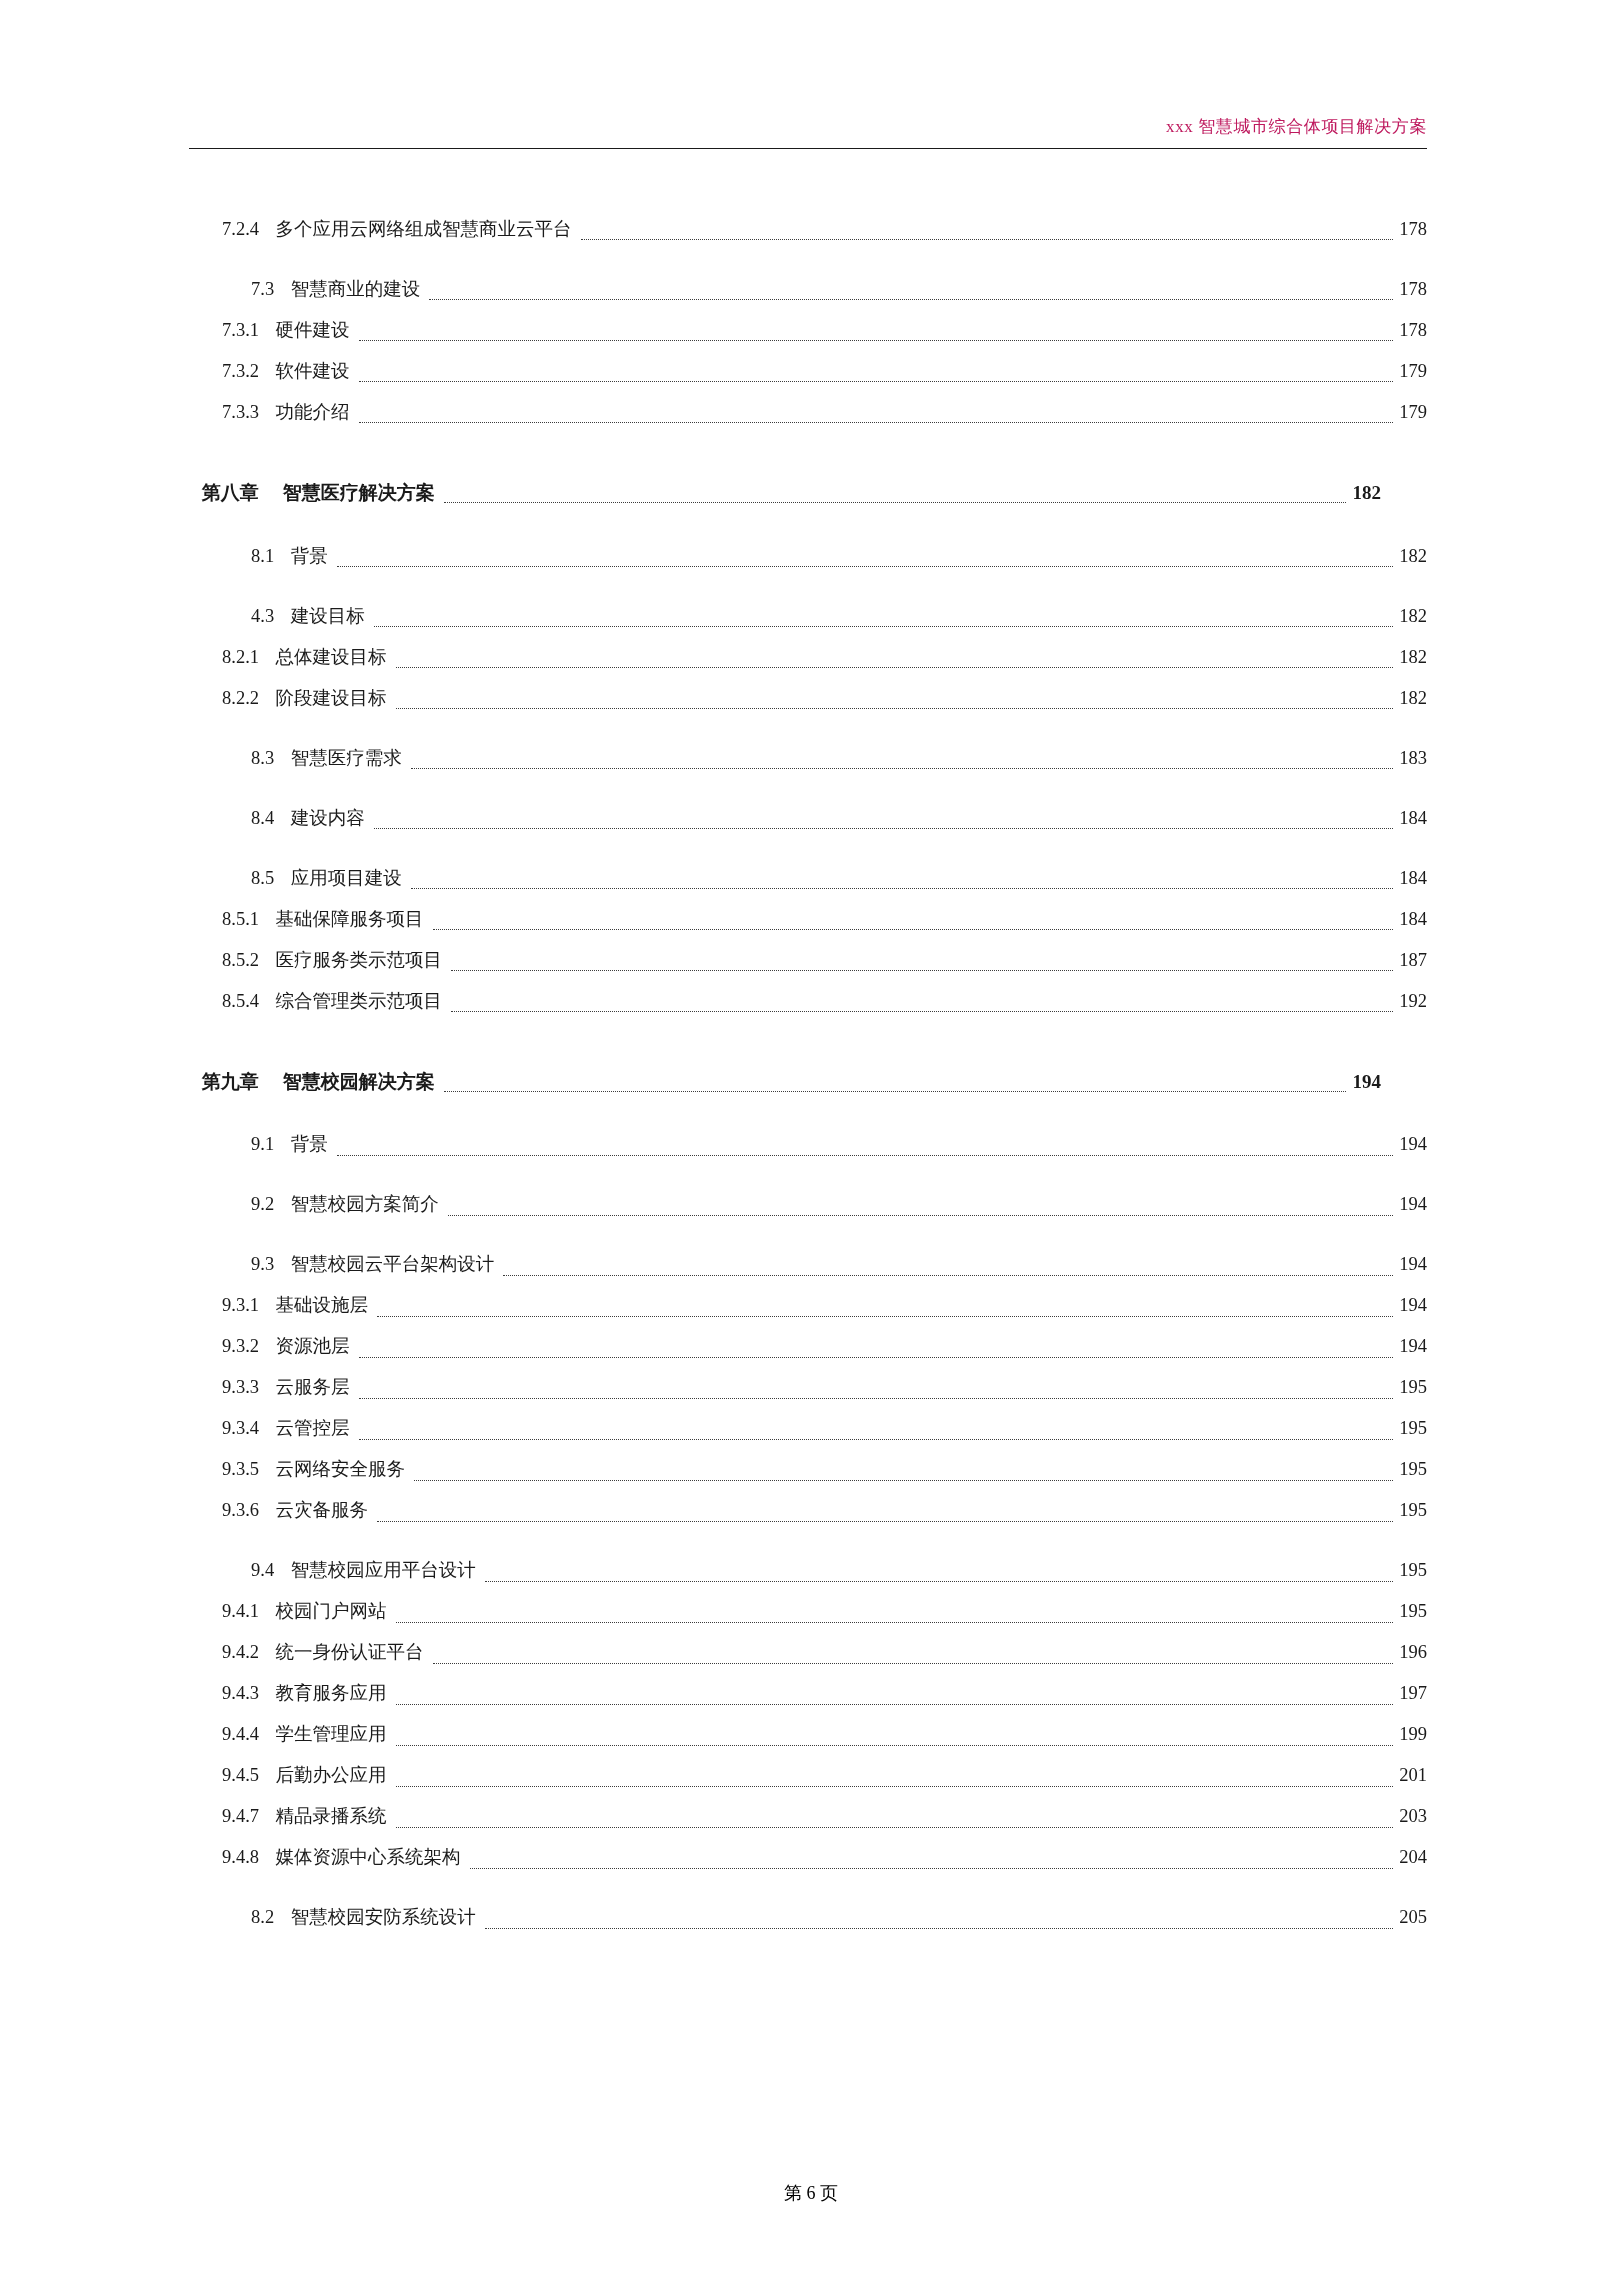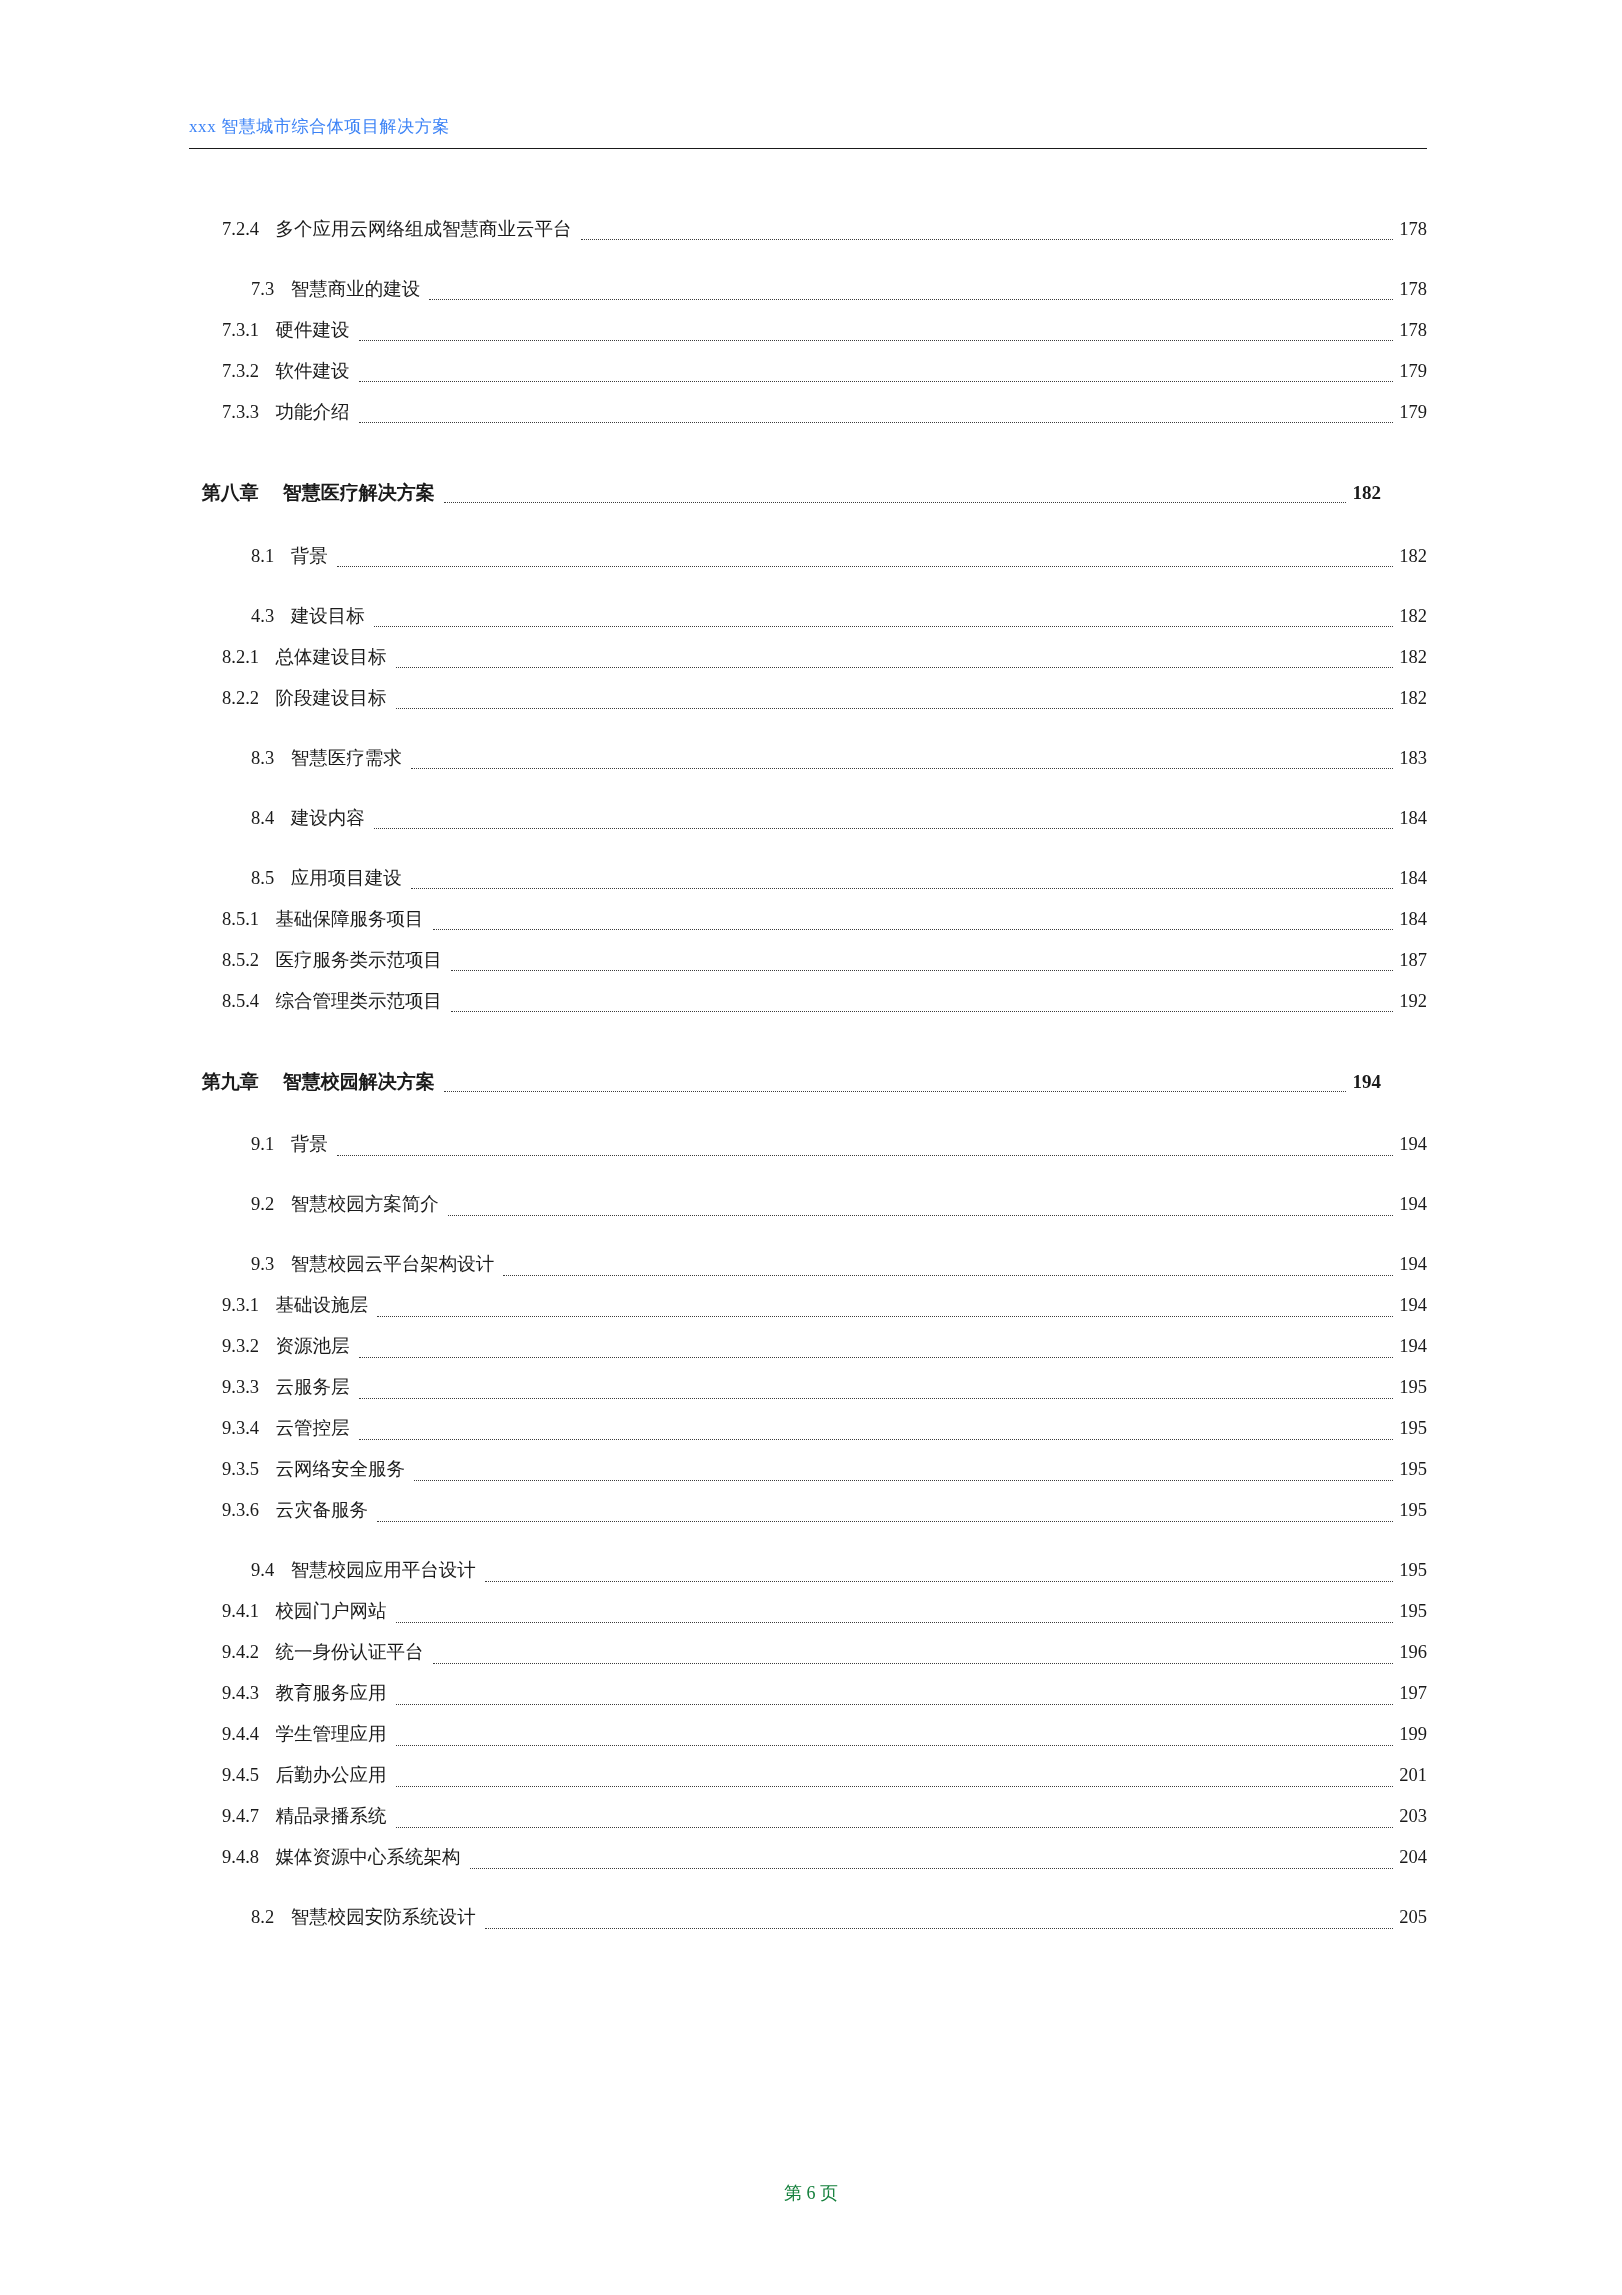--- a/index.html
+++ b/index.html
@@ -24,21 +24,22 @@
     padding-left: 189px;
     padding-right: 195px;
   }
   .doc-header {
     padding-top: 116px;
   }
   .header-title {
     font-size: 17px;
     line-height: 21.6px;
     letter-spacing: 0.6px;
-    color: #3b82f6;
+    color: #be185d;
+    text-align: right;
   }
   .header-rule {
     border-bottom: 1.9px solid #1a1a1a;
     margin-top: 10.2px;
     height: 0;
   }
   .toc {
     padding-top: 60px;
     display: flex;
     flex-direction: column;
@@ -82,21 +83,21 @@
     margin-left: 33px;
   }
   .doc-footer {
     position: absolute;
     left: 0;
     right: 0;
     top: 2182px;
     text-align: center;
     font-size: 18px;
     line-height: 23px;
-    color: #15803d;
+    color: #000000;
   }
 </style>
 </head>
 <body>
 
 <div class="page">
   <div class="content">
 
     <header class="doc-header">
       <div class="header-title">xxx 智慧城市综合体项目解决方案</div>

